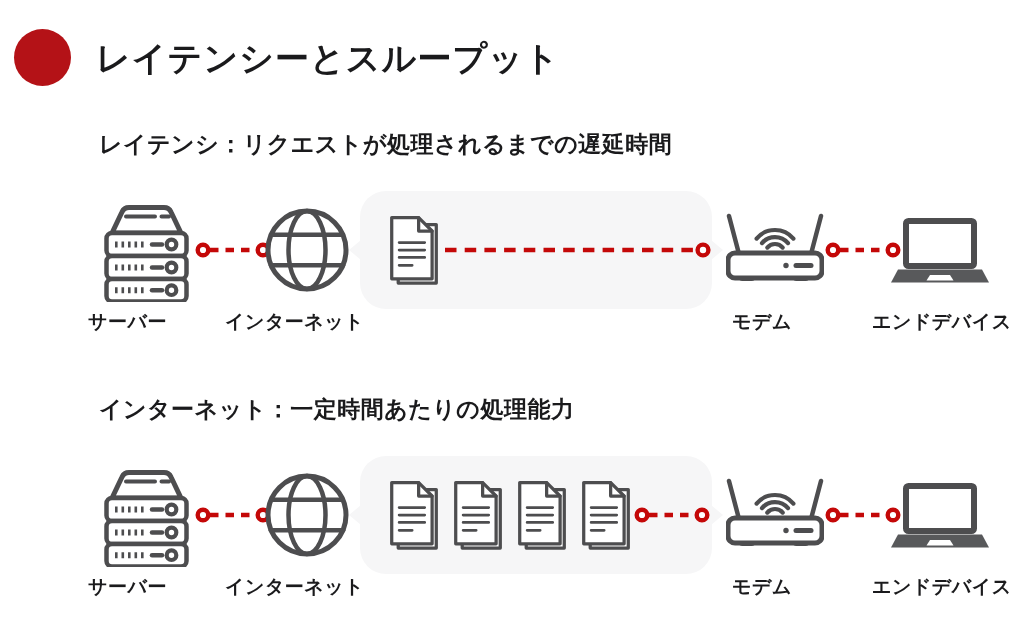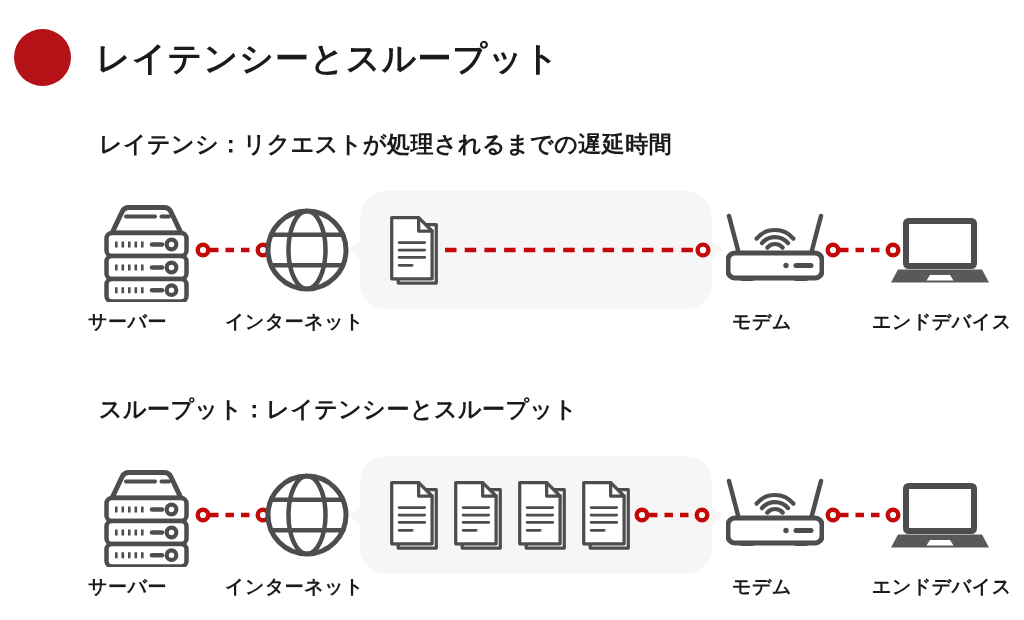--- a/index.html
+++ b/index.html
@@ -185,21 +185,21 @@
       <use href="#sym-laptop"></use>
     </svg>
 
   <div class="iconlabel lb-server">サーバー</div>
   <div class="iconlabel lb-internet">インターネット</div>
   <div class="iconlabel lb-modem">モデム</div>
   <div class="iconlabel lb-device">エンドデバイス</div>
 </div>
 
 <div class="section row2">
-  <div class="subtitle">スループット：レイテンシーとスループット</div>
+  <div class="subtitle">インターネット：一定時間あたりの処理能力</div>
 
   <svg class="ic-server" viewBox="0 0 93 100">
       <use href="#sym-server"></use>
     </svg>
 
   <svg class="conn cn-a1" width="76" height="18">
     <circle class="rd-node" stroke-width="4.4" cx="8" cy="9" r="5.3"></circle>
     <line class="rd-line" stroke-width="4.6" stroke-dasharray="8.5 7" x1="15" y1="9" x2="61" y2="9"></line>
     <circle class="rd-node" stroke-width="4.4" cx="68" cy="9" r="5.3"></circle>
   </svg>

